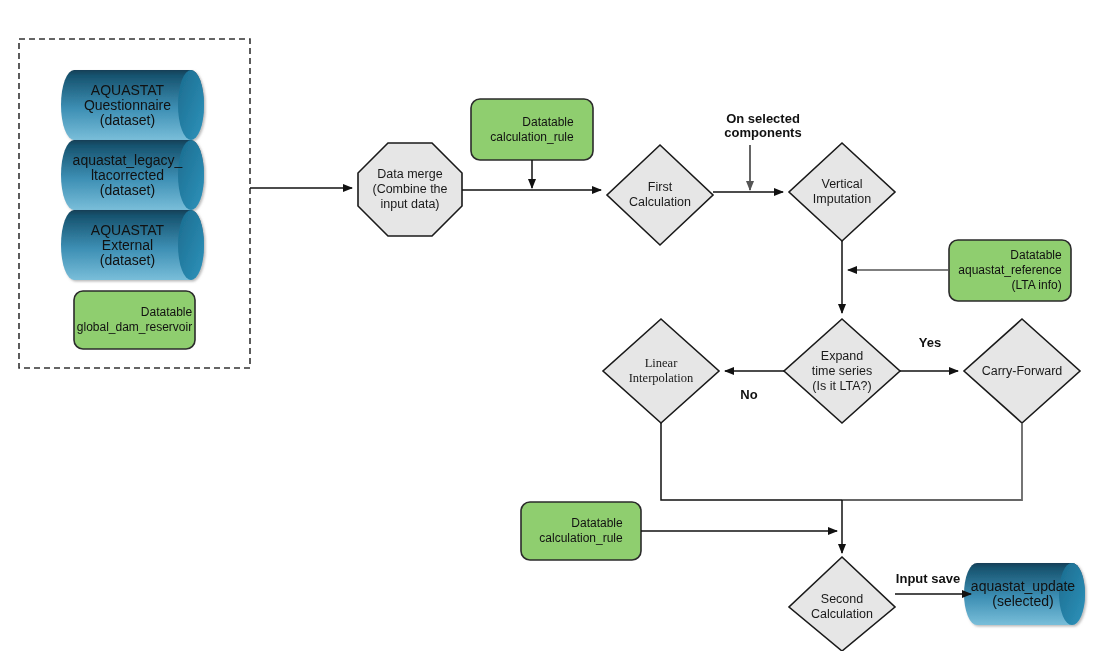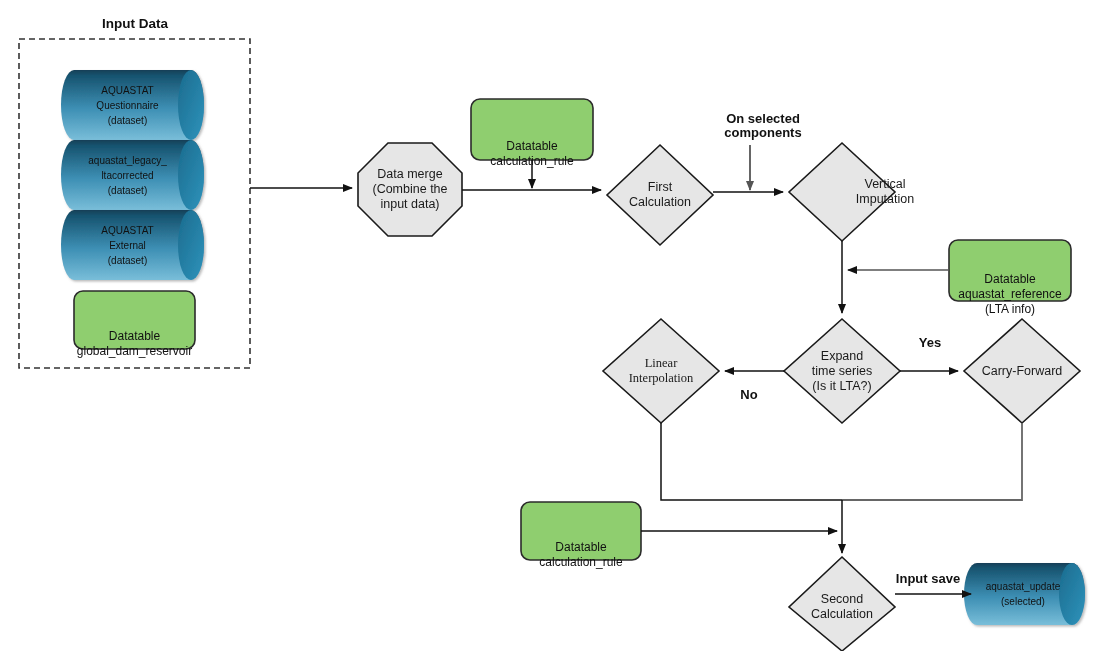--- a/index.html
+++ b/index.html
@@ -52,38 +52,37 @@
     text-align: center;
     white-space: pre-line;
     line-height: 14px;
   }
   .cyl-text {
     position: absolute;
     display: flex;
     align-items: center;
     justify-content: center;
     text-align: center;
-    font-size: 10px;
+    font-size: 14px;
     line-height: 15px;
     color: #111111;
     white-space: pre-line;
     pointer-events: none;
   }
   .green-text {
     position: absolute;
     display: flex;
     align-items: center;
     justify-content: center;
-    text-align: center;
+    text-align: right;
     font-size: 12px;
     line-height: 15px;
     color: #111111;
     white-space: pre-line;
     pointer-events: none;
-    margin-top: 24px;
   }
   .hit {
     position: absolute;
     cursor: pointer;
   }
 </style>
 </head>
 <body>
 
 <div id="canvas">
@@ -175,21 +174,20 @@
 
     <path d="M1022,423 L1022,500 L842,500" fill="none" stroke="#666666" stroke-width="1.8"></path>
 
     <line x1="842" y1="500" x2="842" y2="553" stroke="#111111" stroke-width="1.5" marker-end="url(#arrowBlack)"></line>
 
     <line x1="641" y1="531" x2="837" y2="531" stroke="#111111" stroke-width="1.5" marker-end="url(#arrowBlack)"></line>
 
     <line x1="895" y1="594" x2="971" y2="594" stroke="#111111" stroke-width="1.5" marker-end="url(#arrowBlack)"></line>
   </svg>
 
-  <div class="group-title" style="left:15px; top:16px;">Input Data</div>
 
   <div class="cyl-text" style="left:70px; top:70px; width:115px; height:70px;">AQUASTAT
 Questionnaire
 (dataset)</div>
 
   <div class="cyl-text" style="left:68px; top:140px; width:119px; height:70px;">aquastat_legacy_
 ltacorrected
 (dataset)</div>
 
   <div class="cyl-text" style="left:70px; top:210px; width:115px; height:70px;">AQUASTAT
@@ -202,21 +200,21 @@
   <div class="node-label" style="left:358px; top:143px; width:104px; height:93px;">Data merge
 (Combine the
 input data)</div>
 
   <div class="green-text" style="left:471px; top:99px; width:122px; height:61px;">Datatable
 calculation_rule</div>
 
   <div class="node-label" style="left:607px; top:145px; width:106px; height:100px;">First
 Calculation</div>
 
-  <div class="node-label" style="left:832px; top:143px; width:106px; height:98px;">Vertical
+  <div class="node-label" style="left:789px; top:143px; width:106px; height:98px;">Vertical
 Imputation</div>
 
   <div class="green-text" style="left:949px; top:240px; width:122px; height:61px;">Datatable
 aquastat_reference
 (LTA info)</div>
 
   <div class="node-label" style="left:784px; top:319px; width:116px; height:104px;">Expand
 time series
 (Is it LTA?)</div>
 

